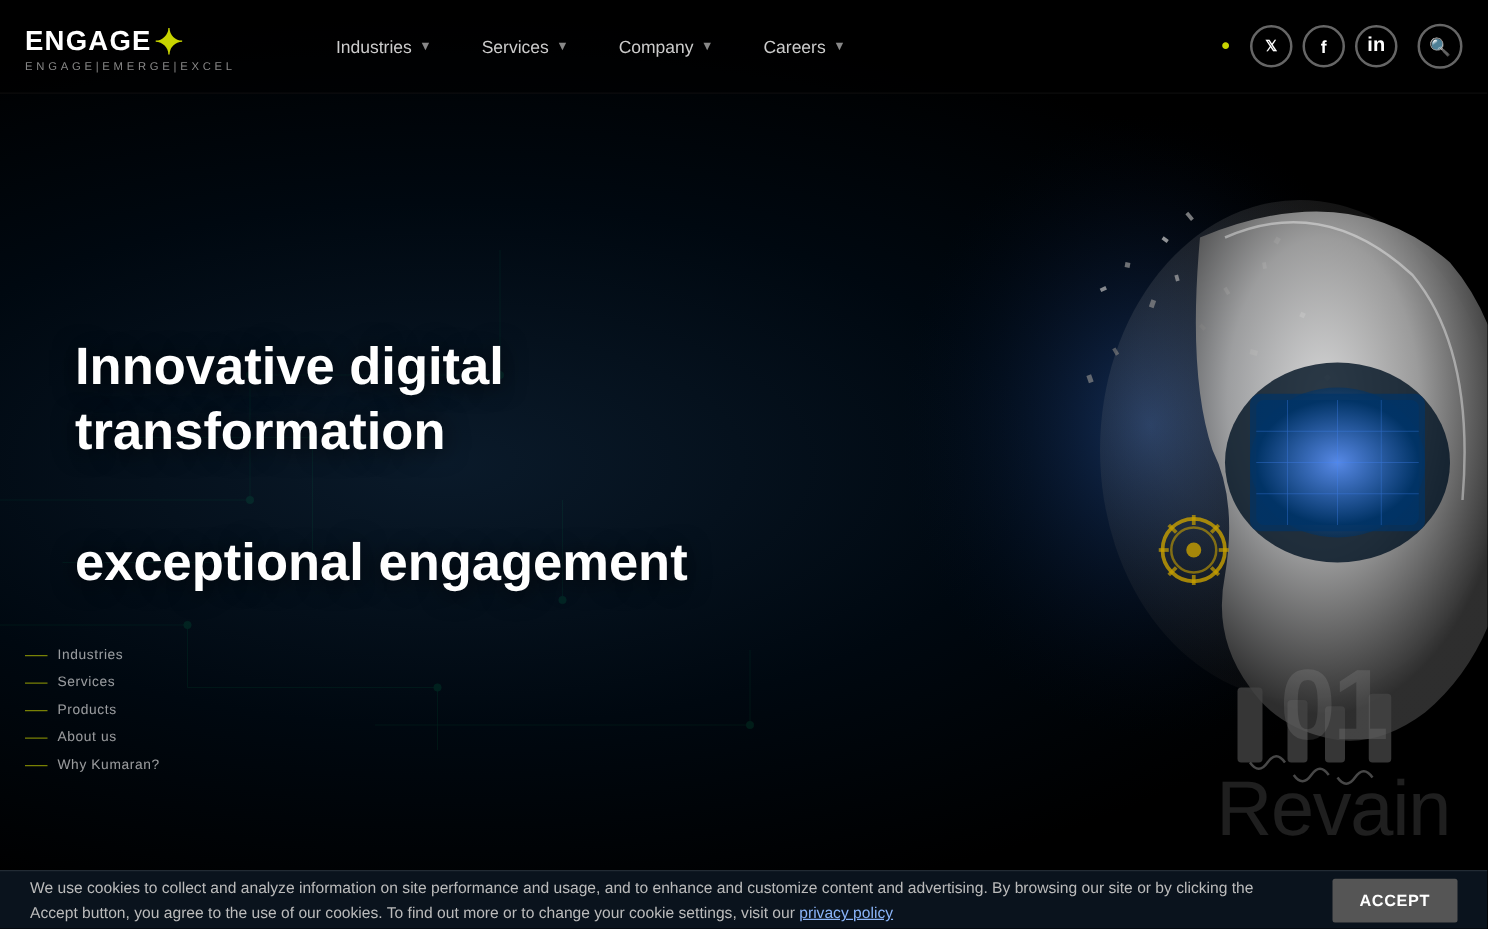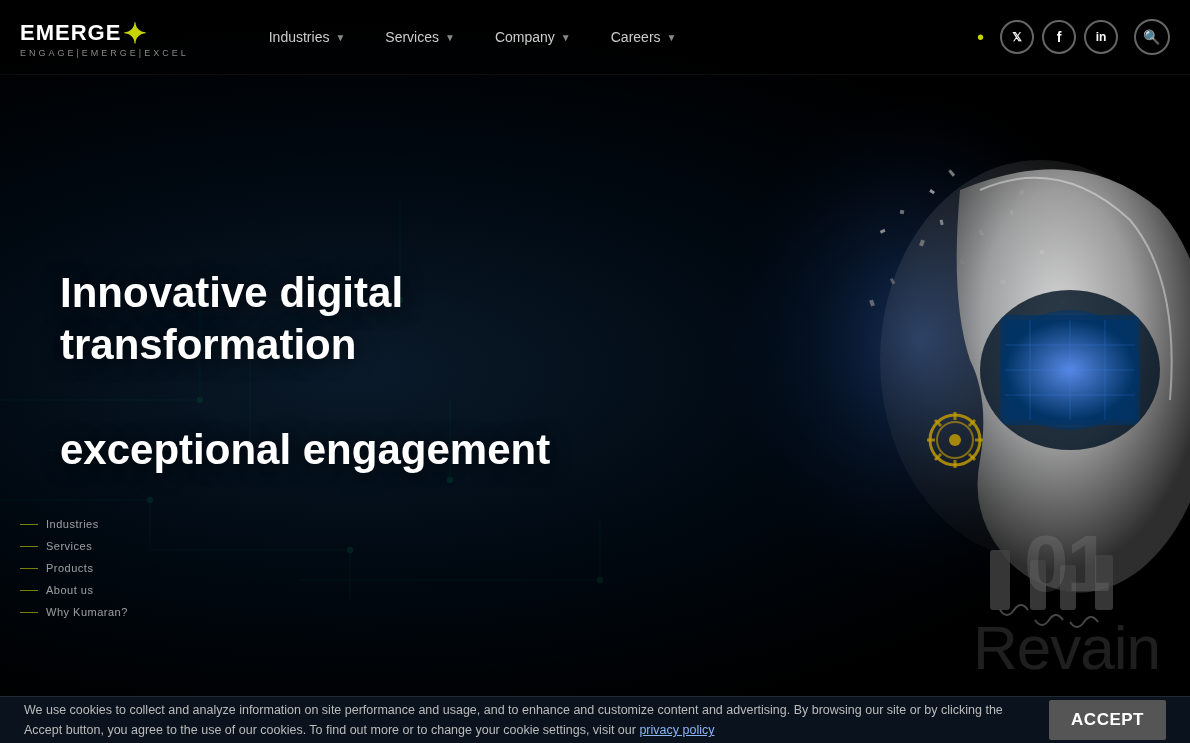--- a/index.html
+++ b/index.html
@@ -240,21 +240,21 @@
       color: #8ab4f8;
       text-decoration: underline;
       cursor: pointer;
     }
 
     .accept-btn {
       background: #555;
       color: #fff;
       border: none;
       padding: 10px 22px;
-      font-size: 17px;
+      font-size: 13px;
       font-weight: 600;
       letter-spacing: 0.5px;
       cursor: pointer;
       border-radius: 2px;
       white-space: nowrap;
     }
 
     
     .revain-badge {
       position: absolute;
@@ -422,21 +422,21 @@
       <line x1="395" y1="400" x2="401" y2="394"></line>
       <line x1="429" y1="366" x2="435" y2="360"></line>
     </g>
   </svg>
 </div>
 
 <nav class="navbar">
 
   <div class="logo-area">
     <div class="logo-main">
-      <span class="logo-text">EMERGE</span>
+      <span class="logo-text">ENGAGE</span>
       <span class="logo-k">✦</span>
     </div>
     <div class="logo-tagline">ENGAGE|EMERGE|EXCEL</div>
   </div>
 
   <div class="nav-links">
     <a class="nav-item">
       <span>Industries</span>
       <span class="nav-chevron">▼</span>
     </a>
@@ -457,21 +457,21 @@
   <div class="nav-cta">
     <span class="dot-separator">•</span>
     <div class="social-icons">
       <div class="social-icon">
         <span style="font-size:12px; font-weight:bold;">𝕏</span>
       </div>
       <div class="social-icon">
         <span style="font-size:14px; font-weight:bold;">f</span>
       </div>
       <div class="social-icon">
-        <span style="font-size:12px; font-weight:bold;">in</span>
+        <span style="font-size:16px; font-weight:bold;">in</span>
       </div>
     </div>
     <button class="search-icon-btn">
       <span style="font-size:14px;">🔍</span>
     </button>
   </div>
 </nav>
 
 <div class="hero-content">
   <h1 class="hero-heading">

